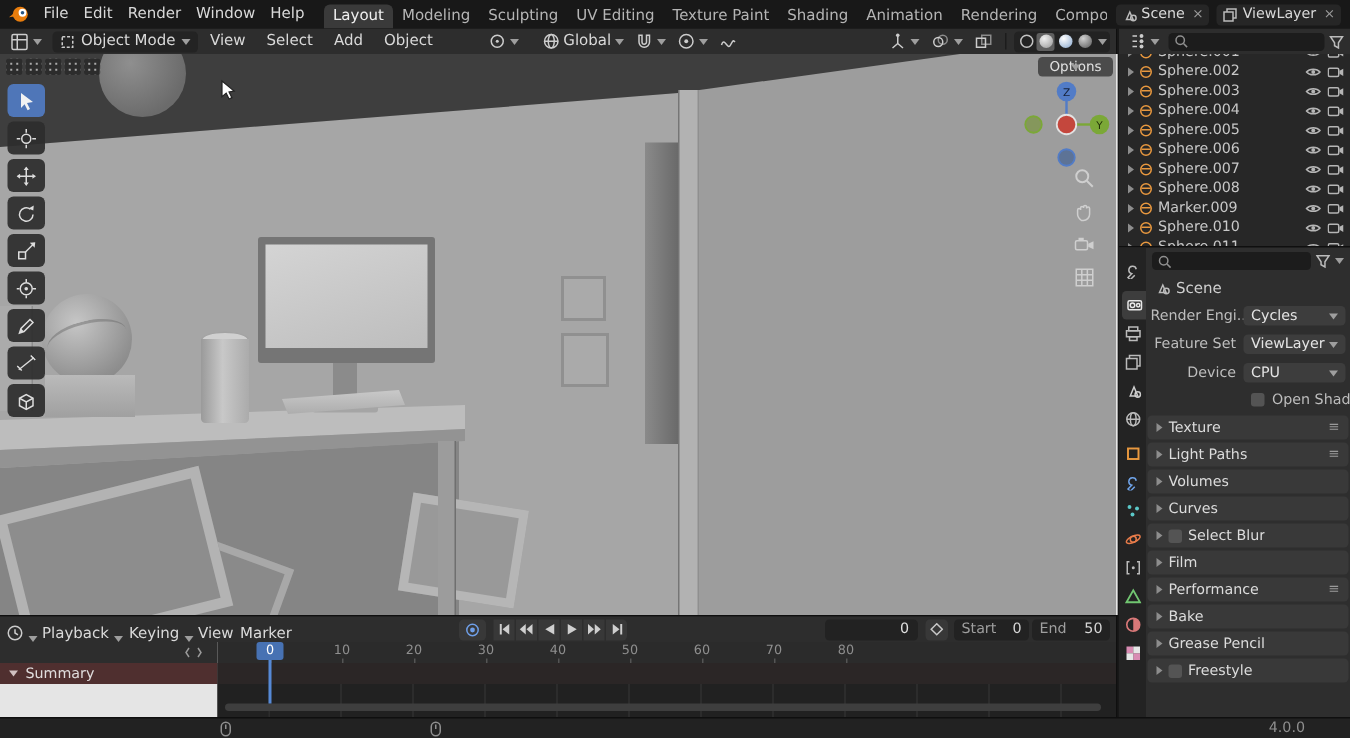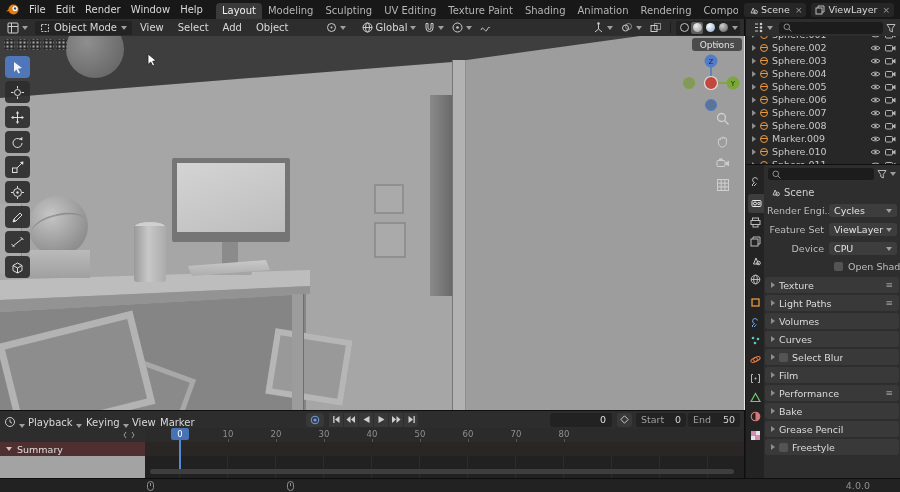--- a/index.html
+++ b/index.html
@@ -134,21 +134,21 @@
   .tbtn:last-child{border-radius:0 3px 3px 0}
   .autokey{width:18px;height:14px;background:#383838;border-radius:3px;display:flex;align-items:center;justify-content:center;margin-right:4px}
   .framefield{left:550px;top:1.5px;width:62px;height:14px;background:#222;border-radius:3px;color:#e0e0e0;
               display:flex;align-items:center;justify-content:flex-end;padding:0 6px;font-size:9.5px}
   .kbtn{left:617px;top:1.5px;width:15px;height:14px;background:#383838;border-radius:3px;display:flex;align-items:center;justify-content:center}
   .rangefield{top:1.5px;height:14px;background:#222;border-radius:3px;display:flex;align-items:center;justify-content:space-between;padding:0 5px;font-size:9.5px}
   .rangefield .rl{color:#9e9e9e}
   .tl-ruler{position:absolute;left:145px;top:17px;right:0;height:14px;background:#2b2b2b;display:flex;padding-left:11px;overflow:hidden}
   .tick{position:relative;width:48px;text-align:center;color:#8f8f8f;font-size:8.5px;line-height:13px;flex:none}
   .tick::after{content:"";position:absolute;left:50%;bottom:0;width:1px;height:3px;background:#555}
-  .tl-channels{position:absolute;left:0;top:17px;width:145px;bottom:0;background:#a3a3a3}
+  .tl-channels{position:absolute;left:0;top:17px;width:145px;bottom:0;background:#e5e5e5}
   .tl-corner{height:14px;display:flex;justify-content:flex-end;align-items:center;padding-right:10px;background:#2d2d2d}
   .summary{height:14px;background:#4f2f2f;display:flex;align-items:center;gap:5px;padding-left:6px;color:#e0dddd;font-size:9.5px}
   .tl-tracks{position:absolute;left:145px;top:31px;right:0;bottom:0;background:#212121;overflow:hidden}
   .tl-tracks::before{content:"";position:absolute;left:34px;top:0;right:0;bottom:0;
       background:repeating-linear-gradient(90deg,#2c2c2c 0 1px,transparent 1px 48px)}
   .summary-band{position:absolute;left:0;top:0;right:0;height:14px;background:#2b2626}
   .playhead-line{position:absolute;left:179px;top:17px;width:2px;height:41px;background:#5689d6;z-index:3}
   .playhead-tab{position:absolute;left:171px;top:17px;width:18px;height:12px;background:#4772b3;border-radius:2px;color:#fff;
                 font-size:8.5px;display:flex;align-items:center;justify-content:center;z-index:4}
   .tl-scroll{position:absolute;left:150px;right:10px;bottom:4px;height:5px;background:#3e3e3e;border-radius:3px;z-index:2}

